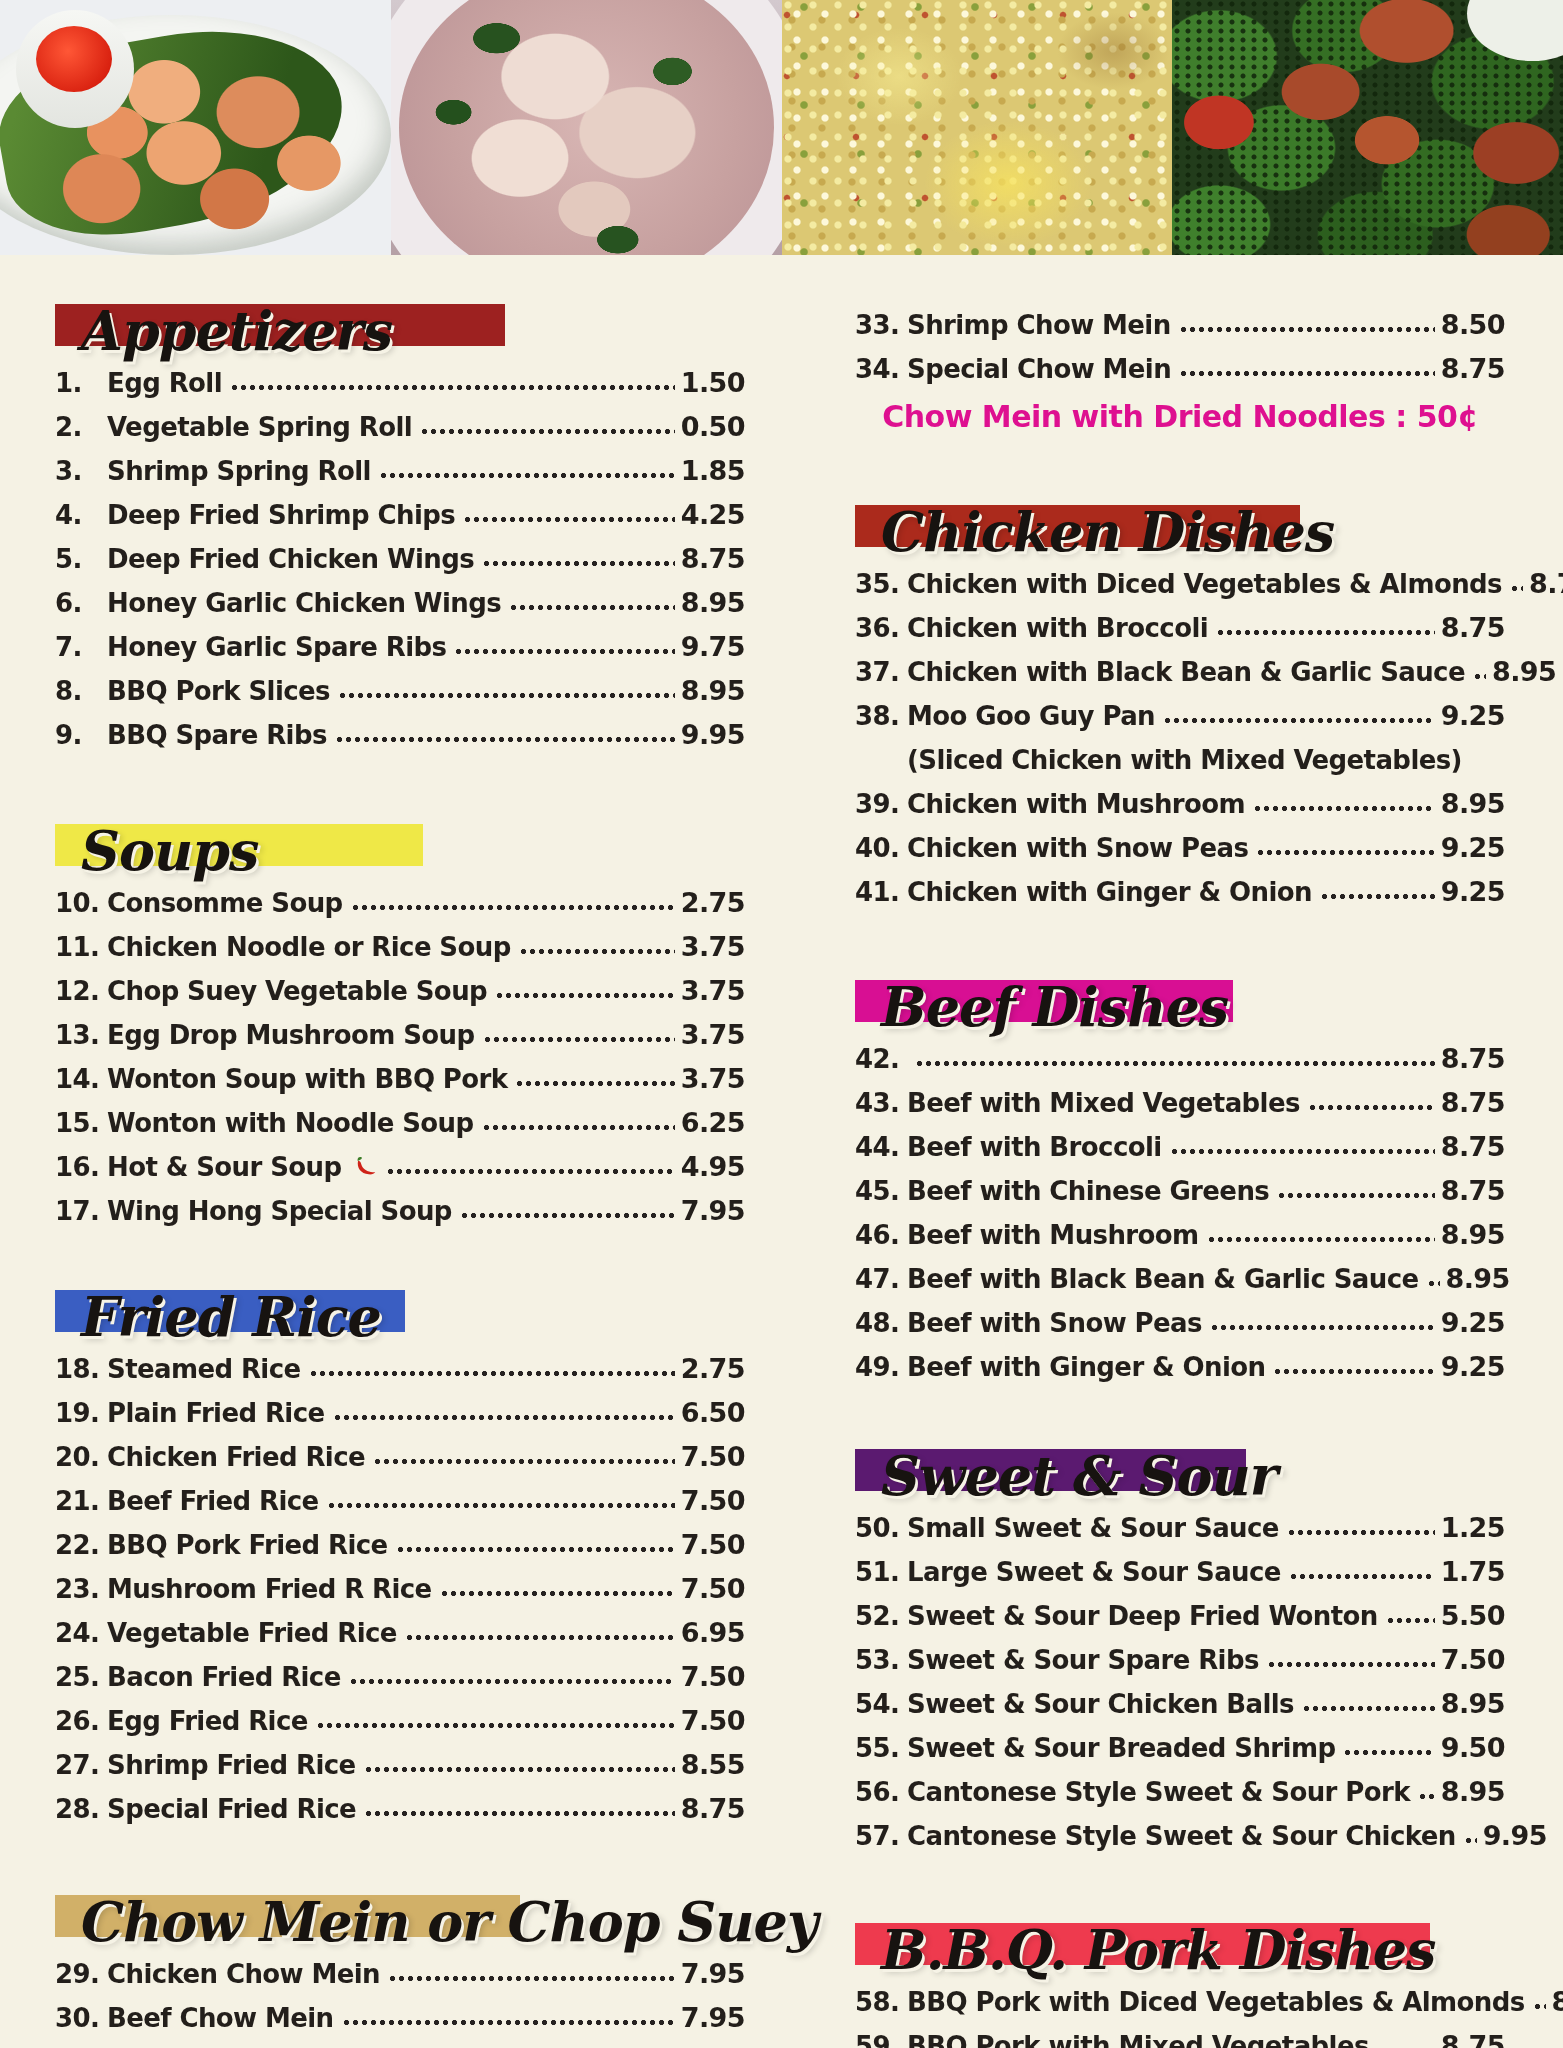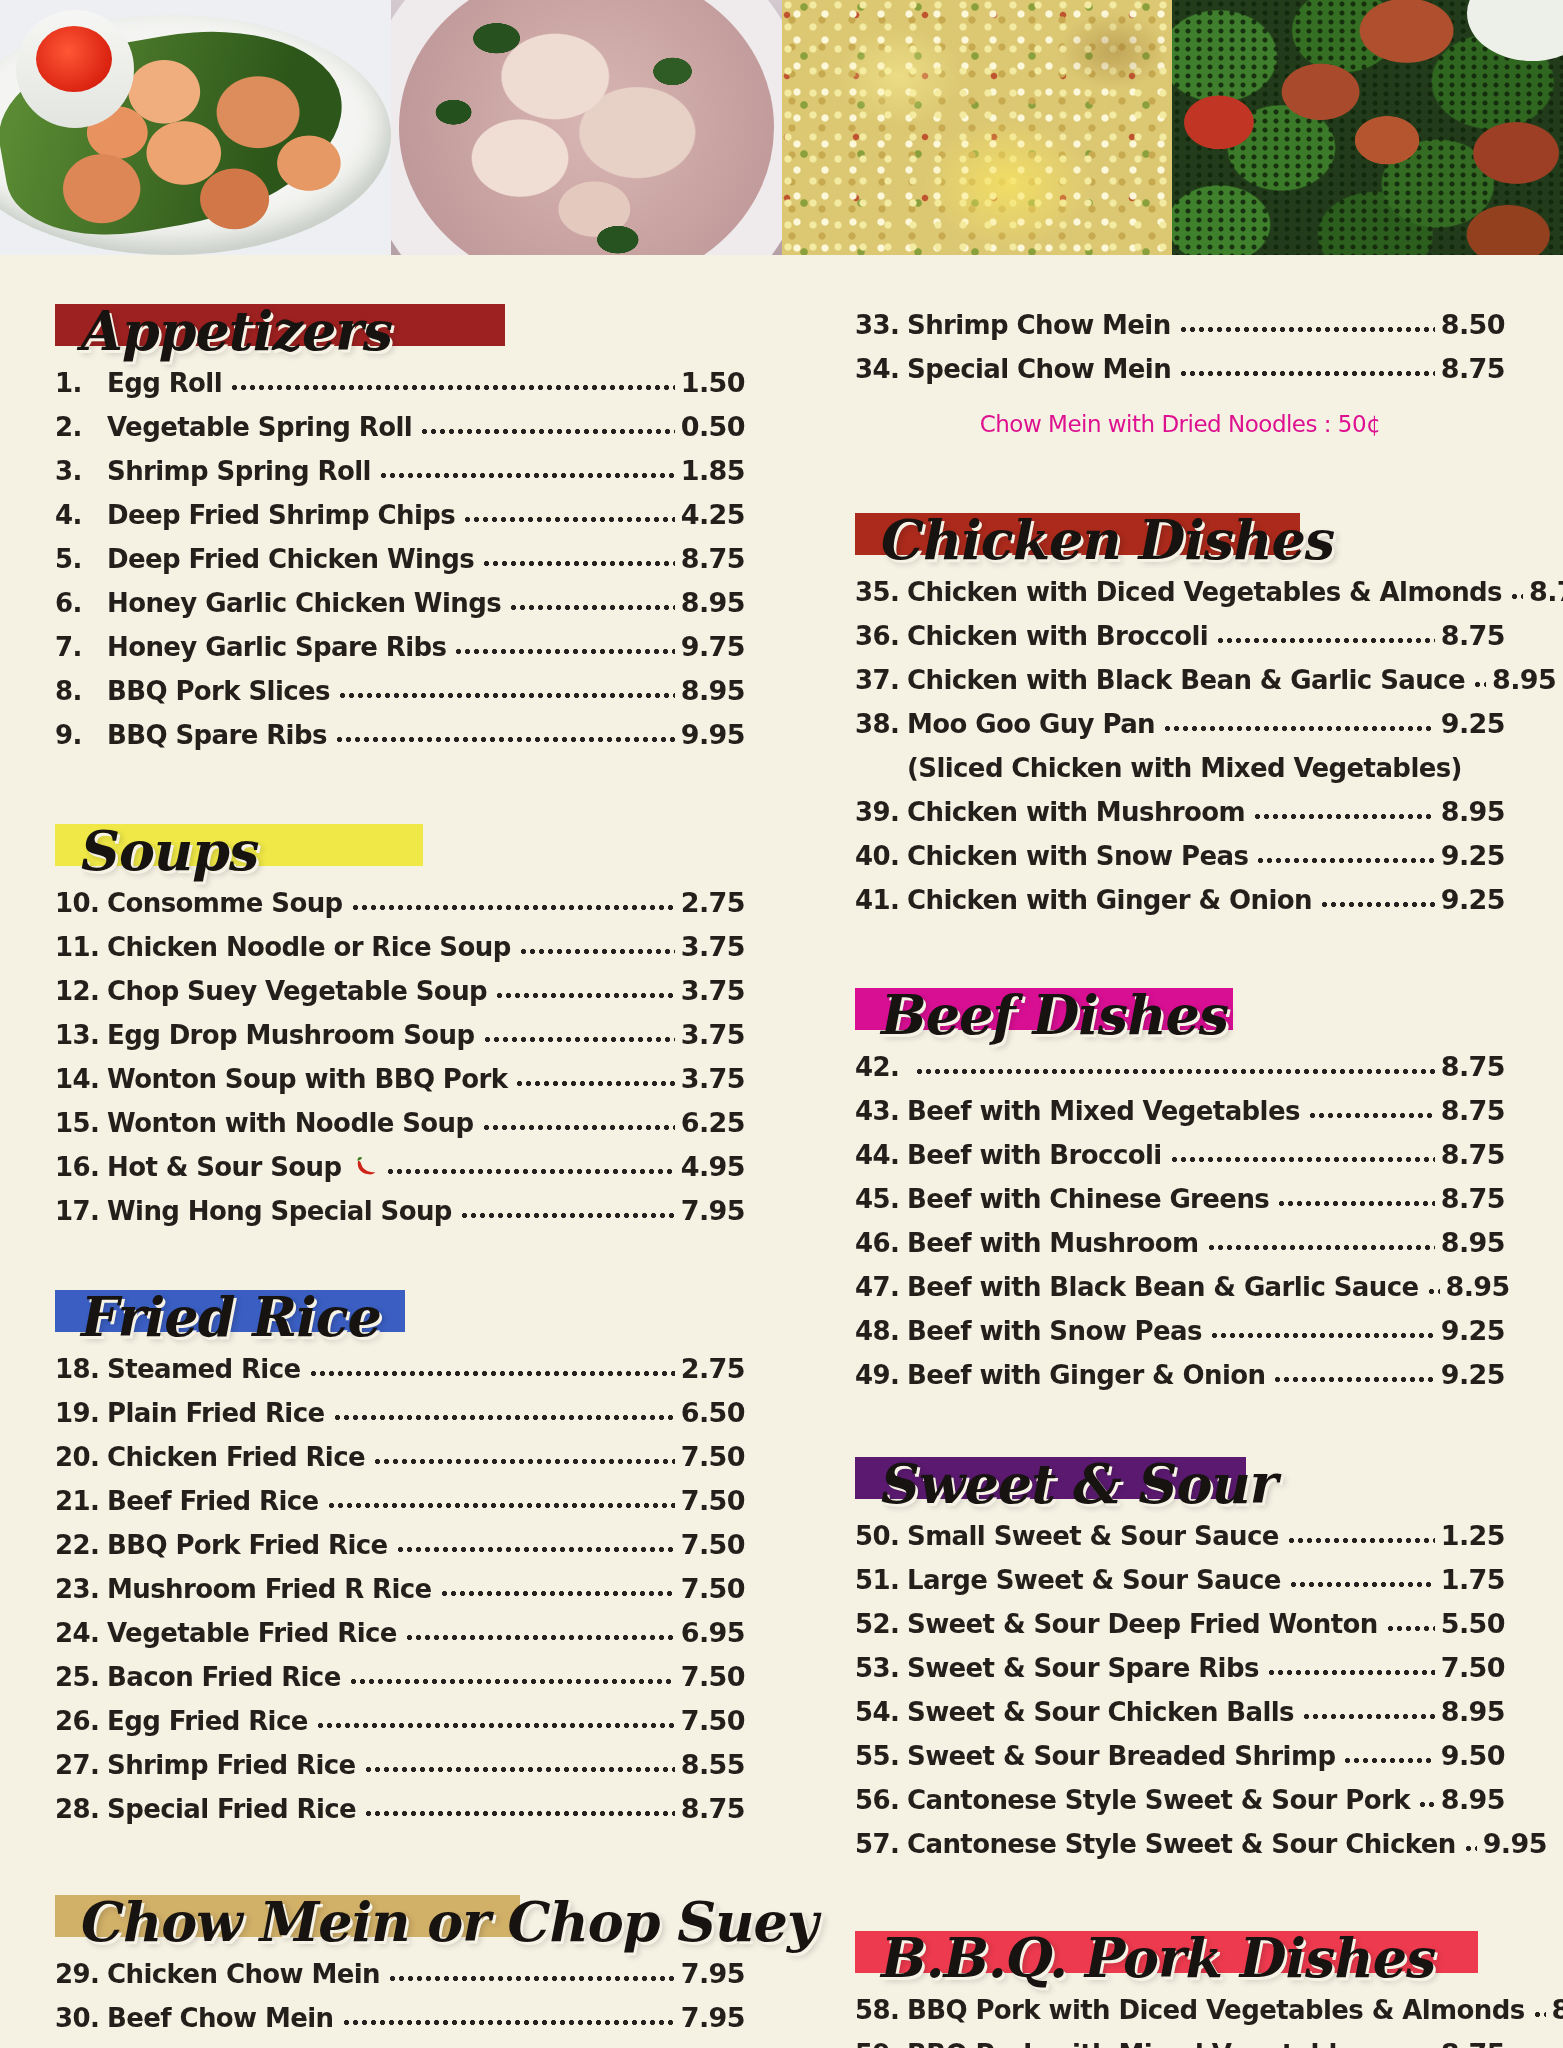--- a/index.html
+++ b/index.html
@@ -91,22 +91,22 @@
   .num{flex:none;width:52px;}
   .name{white-space:nowrap;}
   .dots{flex:1 1 0;min-width:12px;height:7px;margin:0 6px 5px 9px;
         background-image:radial-gradient(circle at 3.5px 3.5px,#262220 2.3px,transparent 2.9px);
         background-size:9px 7px;background-repeat:repeat-x;background-position:left bottom;}
   .price{flex:none;font-size:27px;}
   .row.subnote{padding-left:52px;}
   .chili{flex:none;margin:0 0 2px 10px;}
   .chili svg{display:block;}
 
-  .extra-note{height:44px;margin-top:16px;display:flex;align-items:center;justify-content:center;
-              font-weight:normal;font-size:23px;letter-spacing:-0.5px;}
+  .extra-note{height:44px;margin-top:8px;display:flex;align-items:center;justify-content:center;
+              font-weight:bold;font-size:30px;letter-spacing:-0.5px;}
 
   
   #sec-appetizers{margin-top:64px}      #sec-appetizers .banner{width:450px}
   #sec-soups{margin-top:72px}           #sec-soups .banner{width:368px}
   #sec-fried-rice{margin-top:62px}      #sec-fried-rice .banner{width:350px}
   #sec-chow-mein{margin-top:69px}       #sec-chow-mein .banner{width:465px}
   #sec-chow-mein-cont{margin-top:18px}
   #sec-chicken-dishes{margin-top:67px}  #sec-chicken-dishes .banner{width:445px}
   #sec-beef-dishes{margin-top:71px}     #sec-beef-dishes .banner{width:378px}
   #sec-sweet-sour{margin-top:65px}      #sec-sweet-sour .banner{width:391px}
@@ -529,21 +529,21 @@
           </div>
           <div class="row">
             <span class="num">57.</span>
             <span class="name">Cantonese Style Sweet &amp; Sour Chicken</span>
             <span class="dots"></span>
             <span class="price">9.95</span>
           </div>
         </div>
       </section>
       <section class="menu-section" id="sec-bbq-pork">
-        <div class="banner" style="background: rgb(238, 58, 78); padding-left: 48px;">
+        <div class="banner" style="background: rgb(238, 58, 78);">
           <span class="banner-title">B.B.Q. Pork Dishes</span>
         </div>
         <div class="items">
           <div class="row">
             <span class="num">58.</span>
             <span class="name">BBQ Pork with Diced Vegetables &amp; Almonds</span>
             <span class="dots"></span>
             <span class="price">8.75</span>
           </div>
           <div class="row">

